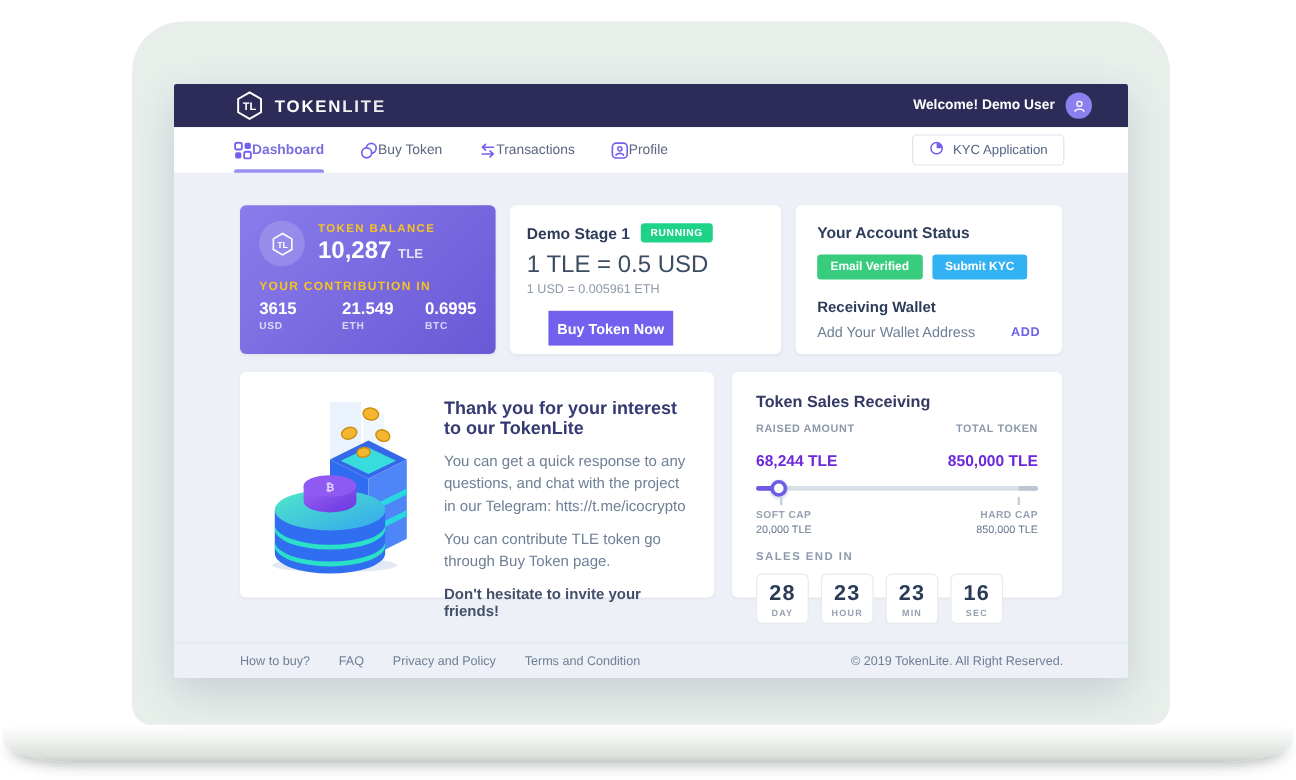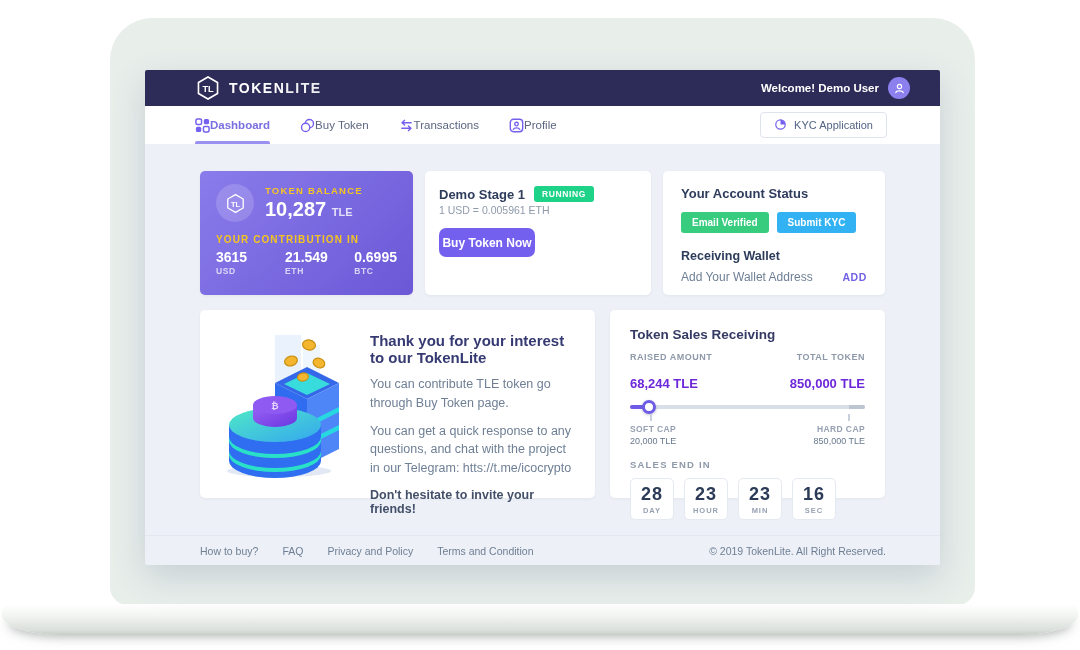--- a/index.html
+++ b/index.html
@@ -62,22 +62,22 @@
   .contrib .v { font-size:14px; font-weight:bold; }
   .contrib .u { font-size:8.5px; font-weight:bold; opacity:.72; letter-spacing:.6px; margin-top:1px; }
 
   
   .stage-card { height:124px; padding:15px 14px; }
   .stage-head { display:flex; align-items:center; gap:9px; }
   .stage-title { font-size:13px; font-weight:bold; color:#2e3c5c; }
   .badge-running { font-size:8.5px; font-weight:bold; letter-spacing:.6px; color:#fff; background:#1ed288; padding:3px 8px; border-radius:3px; }
   .rate { font-size:20px; color:#3c4d62; margin-top:8px; font-weight:500; }
   .sub-rate { font-size:10.5px; color:#8e99a9; margin-top:2px; }
-  .buy-btn { margin-top:12px; width:96px; height:29px; background:#7460ee; color:#fff; border:none; border-radius:7px;
-             font-size:12px; font-weight:bold; font-family:inherit; cursor:pointer; }
+  .buy-btn { margin-top:12px; width:104px; height:29px; background:#7460ee; color:#fff; border:none; border-radius:0;
+             font-size:12px; font-weight:bold; font-family:inherit; cursor:pointer;margin-left:18px; }
 
   
   .account-card { height:124px; padding:15px 18px; }
   .acct-title { font-size:13px; font-weight:bold; color:#2e3c5c; }
   .acct-badges { display:flex; gap:8px; margin-top:11px; }
   .pill { font-size:10px; font-weight:bold; color:#fff; padding:5px 11px; border-radius:3px; }
   .pill-green { background:#38cc7f; }
   .pill-blue { background:#32b2f2; cursor:pointer; }
   .wallet-title { font-size:12.5px; font-weight:bold; color:#2e3c5c; margin-top:16px; }
   .wallet-row { display:flex; align-items:center; justify-content:space-between; margin-top:7px; }
@@ -245,20 +245,21 @@
               <div class="u">BTC</div>
             </div>
           </div>
         </div>
 
         <div class="card stage-card">
           <div class="stage-head">
             <span class="stage-title">Demo Stage 1</span>
             <span class="badge-running">RUNNING</span>
           </div>
+          <div class="rate">1 TLE = 0.5 USD</div>
           <div class="sub-rate">1 USD = 0.005961 ETH</div>
           <button class="buy-btn">Buy Token Now</button>
         </div>
 
         <div class="card account-card">
           <div class="acct-title">Your Account Status</div>
           <div class="acct-badges">
             <span class="pill pill-green">Email Verified</span>
             <span class="pill pill-blue">Submit KYC</span>
           </div>
@@ -310,22 +311,22 @@
               <path d="M12 122 a46 17 0 0 0 92 0 v4 a46 17 0 0 1 -92 0 z" fill="#2ae0c8"></path>
               <ellipse cx="58" cy="96" rx="46" ry="17" fill="url(#tealTop)"></ellipse>
 
               <path d="M36 76 v13 a22 9 0 0 0 44 0 v-13" fill="url(#purp)"></path>
               <ellipse cx="58" cy="76" rx="22" ry="9" fill="#8e5af2"></ellipse>
               <text x="58" y="80" text-anchor="middle" font-size="9" font-weight="bold" fill="#ffffff" opacity="0.75" font-family="Liberation Sans, sans-serif">₿</text>
             </svg>
           </div>
           <div class="thanks-body">
             <div class="thanks-title">Thank you for your interest to our TokenLite</div>
+            <p class="thanks-p">You can get a quick response to any questions, and chat with the project in our Telegram: htts://t.me/icocrypto</p>
             <p class="thanks-p">You can contribute TLE token go through Buy Token page.</p>
-            <p class="thanks-p">You can get a quick response to any questions, and chat with the project in our Telegram: htts://t.me/icocrypto</p>
             <p class="thanks-strong">Don't hesitate to invite your friends!</p>
           </div>
         </div>
 
         <div class="card progress-card">
           <div class="prog-title">Token Sales Receiving</div>
           <div class="prog-labels">
             <div>
               <div class="prog-label">RAISED AMOUNT</div>
               <div class="prog-value">68,244 TLE</div>

